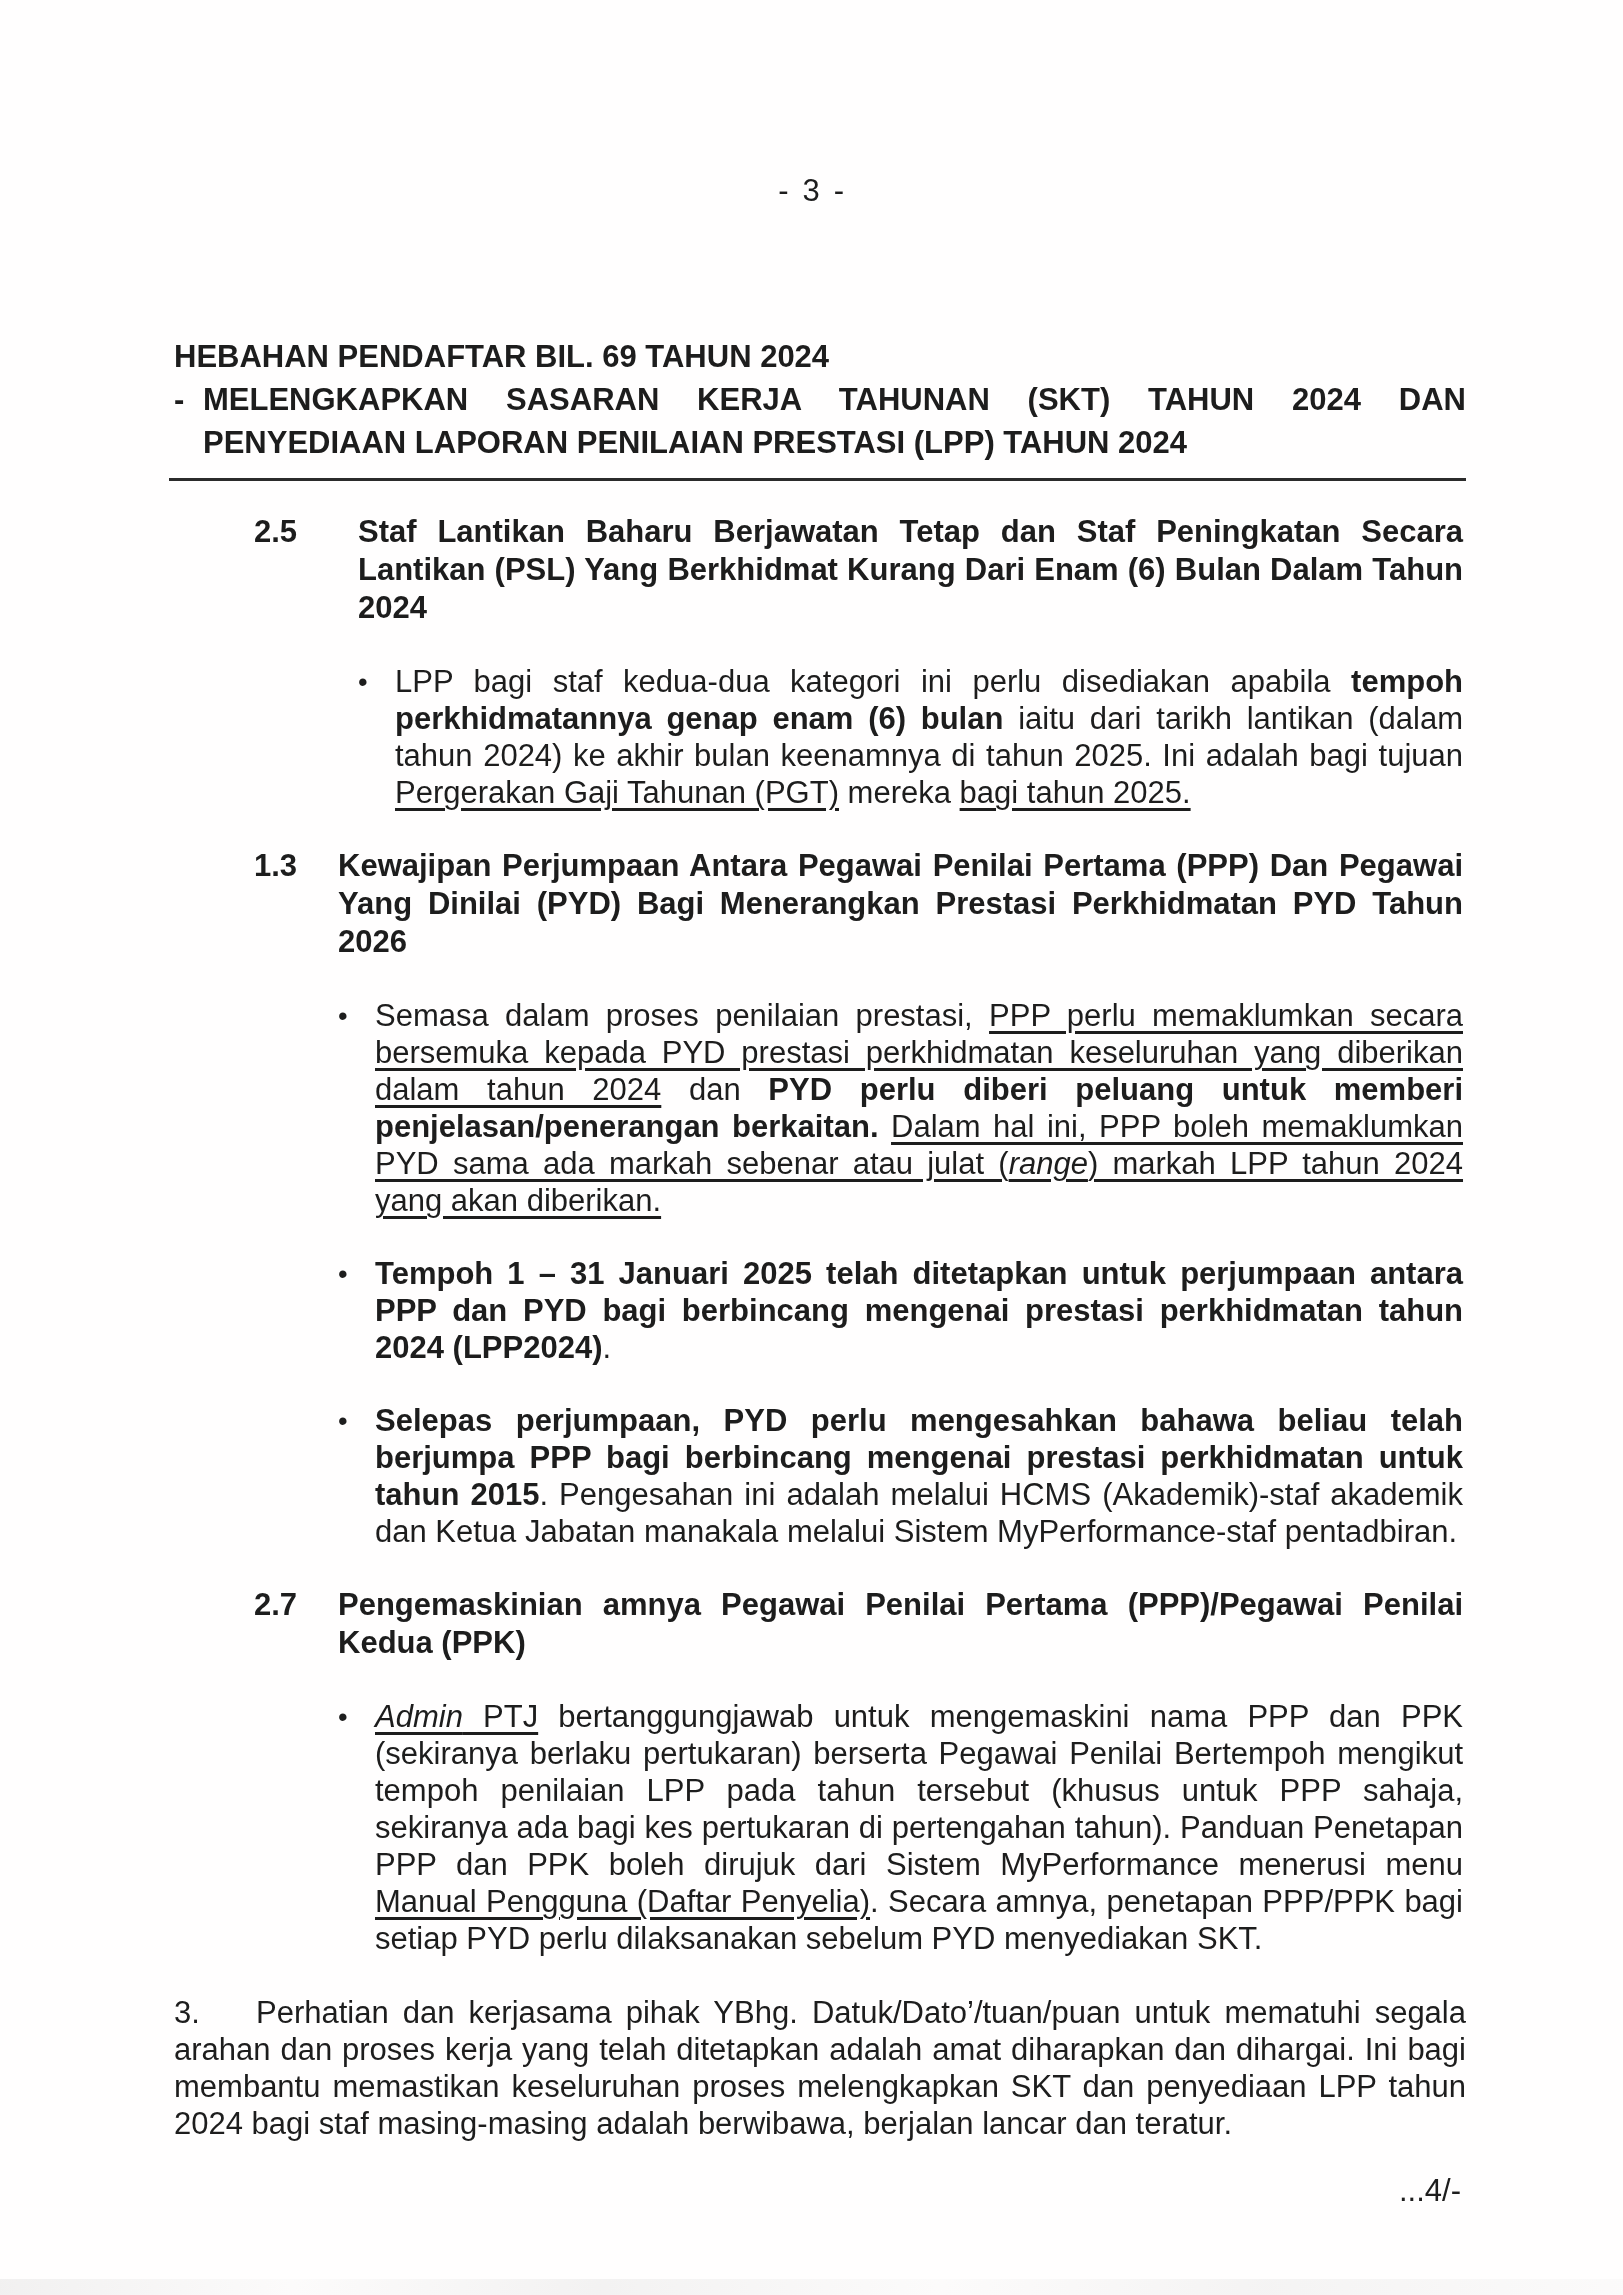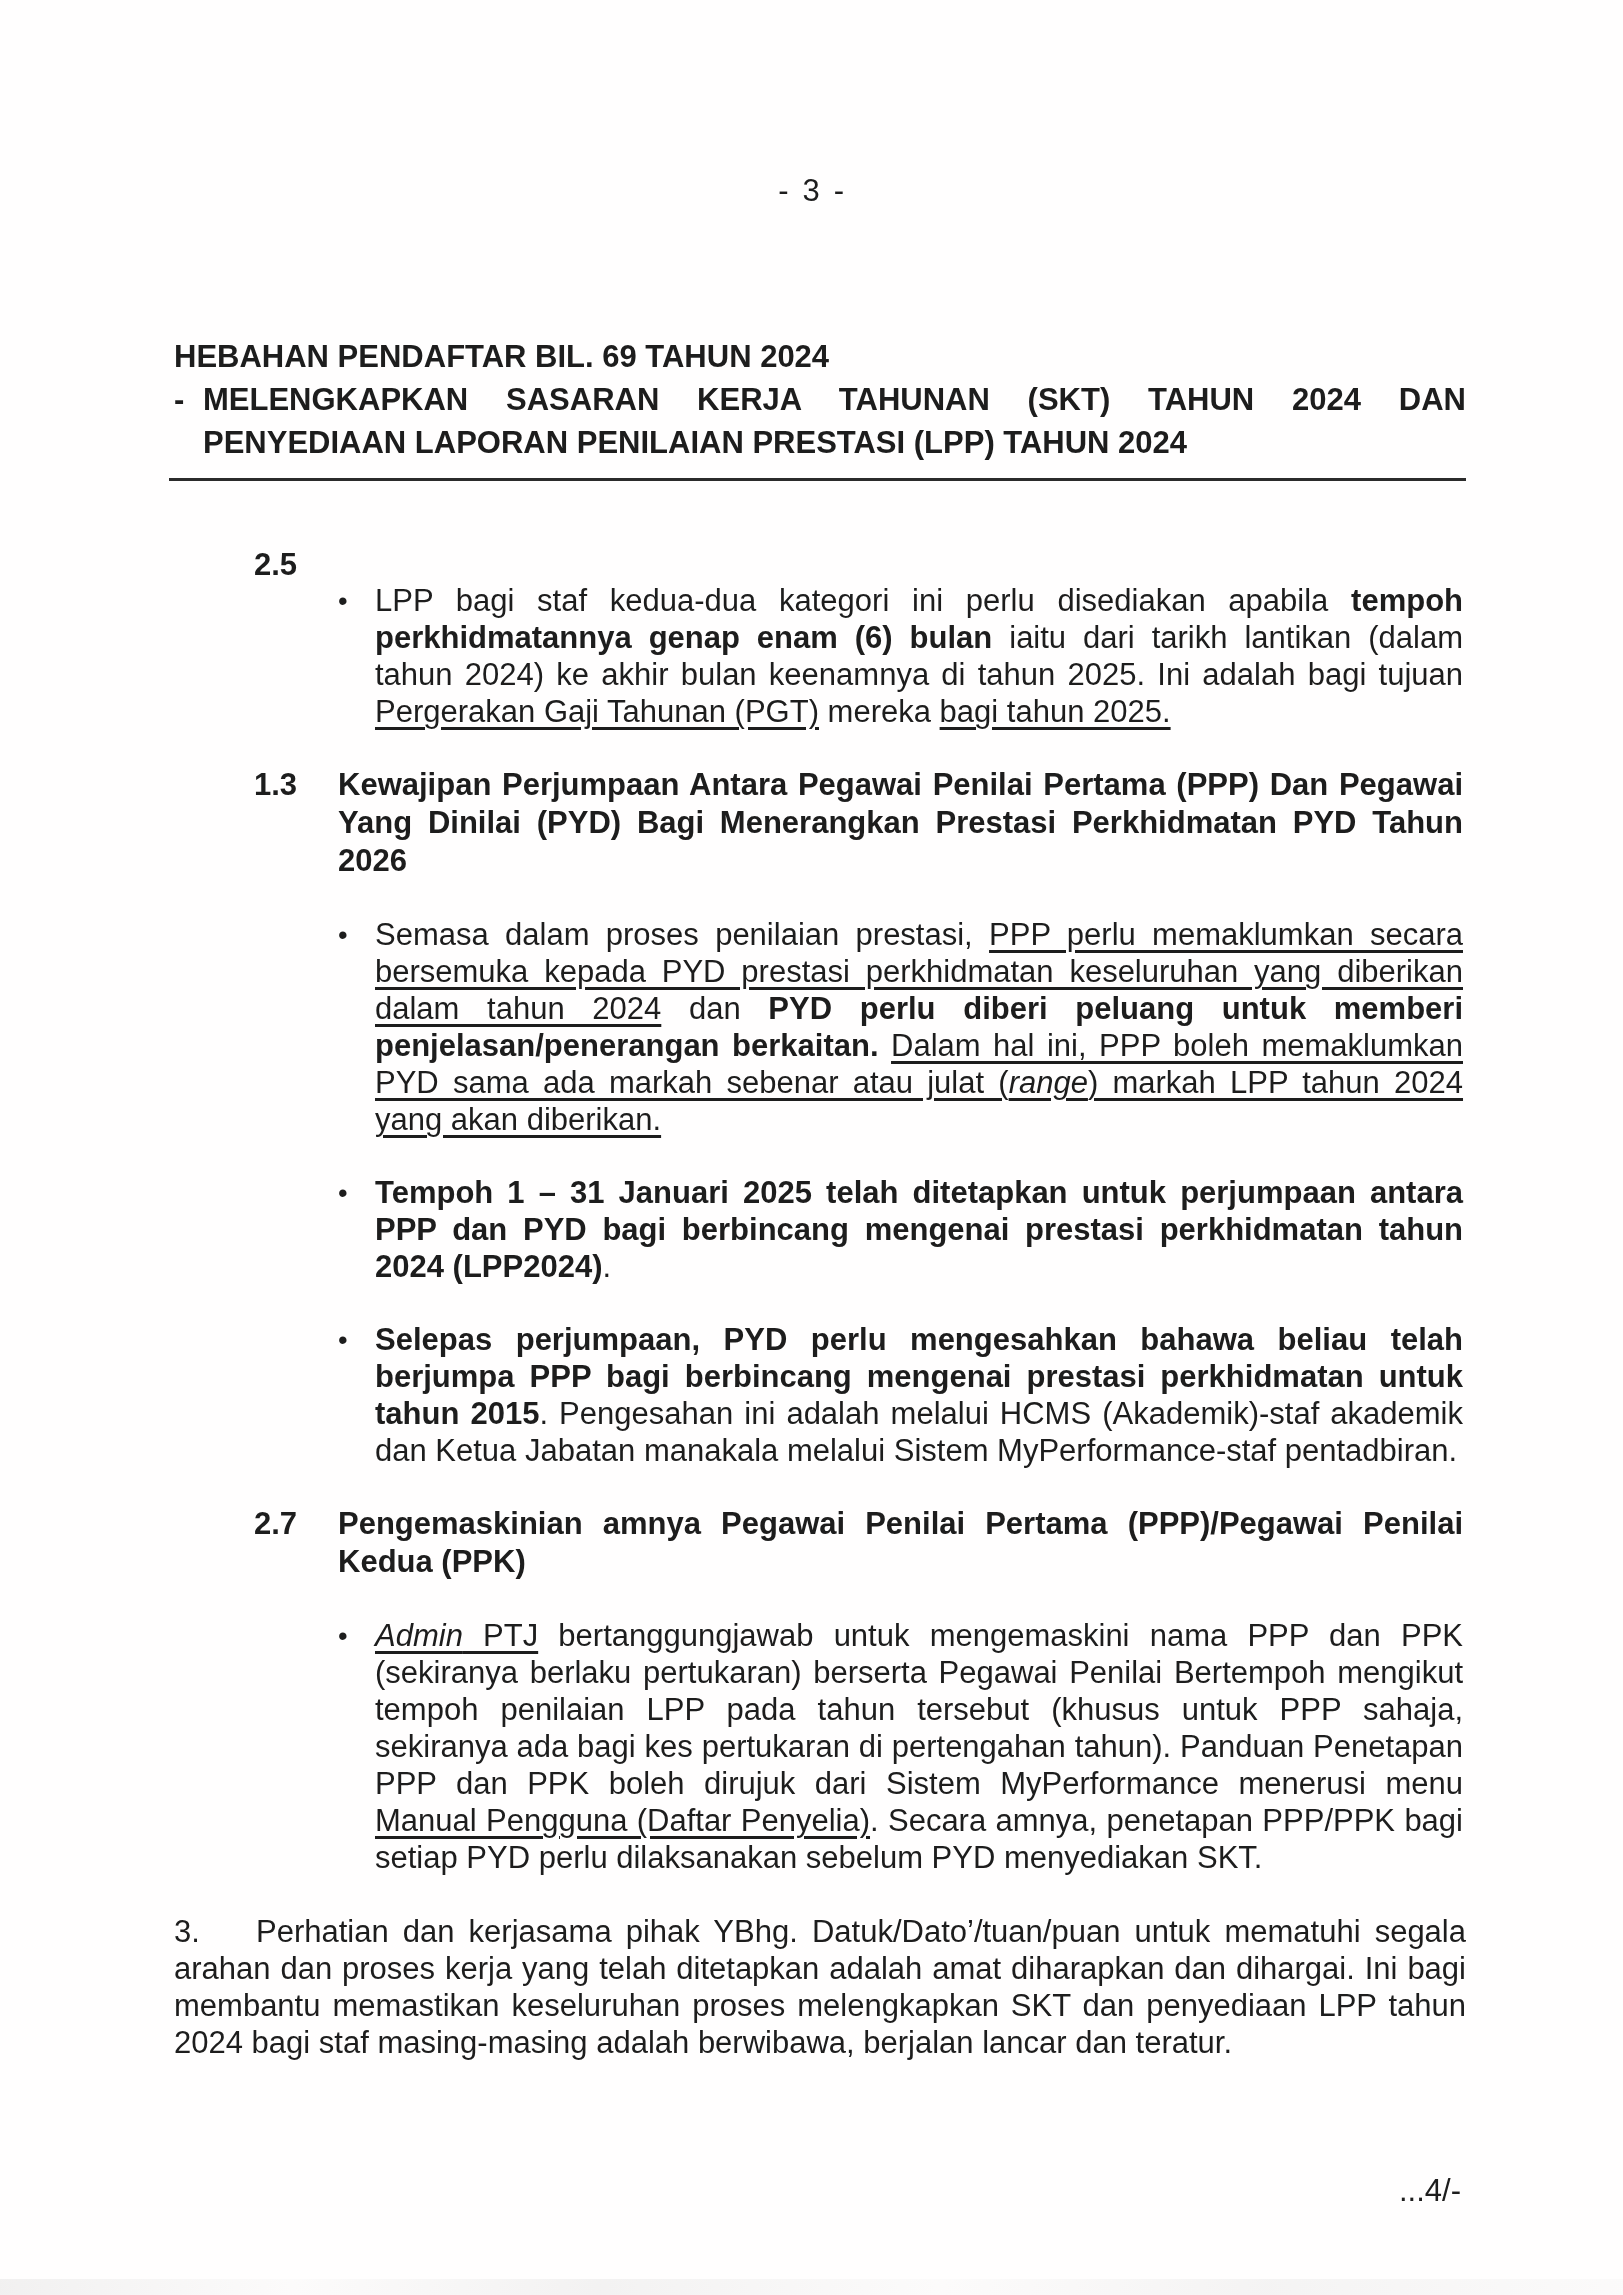--- a/index.html
+++ b/index.html
@@ -45,21 +45,22 @@
   .rule {
     margin: 14.4px 157px 0 169px;
     height: 0;
     border-top: 3.3px solid #2b2b2b;
   }
   .section {
     display: flex;
     margin: 36px 160px 0 254px;
   }
   .section.first {
-    margin-top: 65px;
+    margin-top: 32px;
+    gap: 20px;
   }
   .secnum {
     flex: none;
     width: 84px;
     font-weight: bold;
   }
   .seccontent {
     flex: 1;
     min-width: 0;
   }
@@ -129,20 +130,21 @@
         <span class="h-dash">-</span>
         <span class="h-text">MELENGKAPKAN SASARAN KERJA TAHUNAN (SKT) TAHUN 2024 DAN PENYEDIAAN LAPORAN PENILAIAN PRESTASI (LPP) TAHUN 2024</span>
       </div>
   </div>
 
   <div class="rule"></div>
 
   <div class="section first">
     <div class="secnum">2.5</div>
     <div class="seccontent">
+      <p class="sectitle">Staf Lantikan Baharu Berjawatan Tetap dan Staf Peningkatan Secara Lantikan (PSL) Yang Berkhidmat Kurang Dari Enam (6) Bulan Dalam Tahun 2024</p>
       <div class="bullet">
           <span class="dot">•</span>
           <p class="btext"><span>LPP bagi staf kedua-dua kategori ini perlu disediakan apabila </span><span class="b">tempoh perkhidmatannya genap enam (6) bulan</span><span> iaitu dari tarikh lantikan (dalam tahun 2024) ke akhir bulan keenamnya di tahun 2025. Ini adalah bagi tujuan </span><span class="u">Pergerakan Gaji Tahunan (PGT)</span><span> mereka </span><span class="u">bagi tahun 2025.</span></p>
         </div>
     </div>
   </div>
 
   <div class="section">
     <div class="secnum">1.3</div>
     <div class="seccontent">

